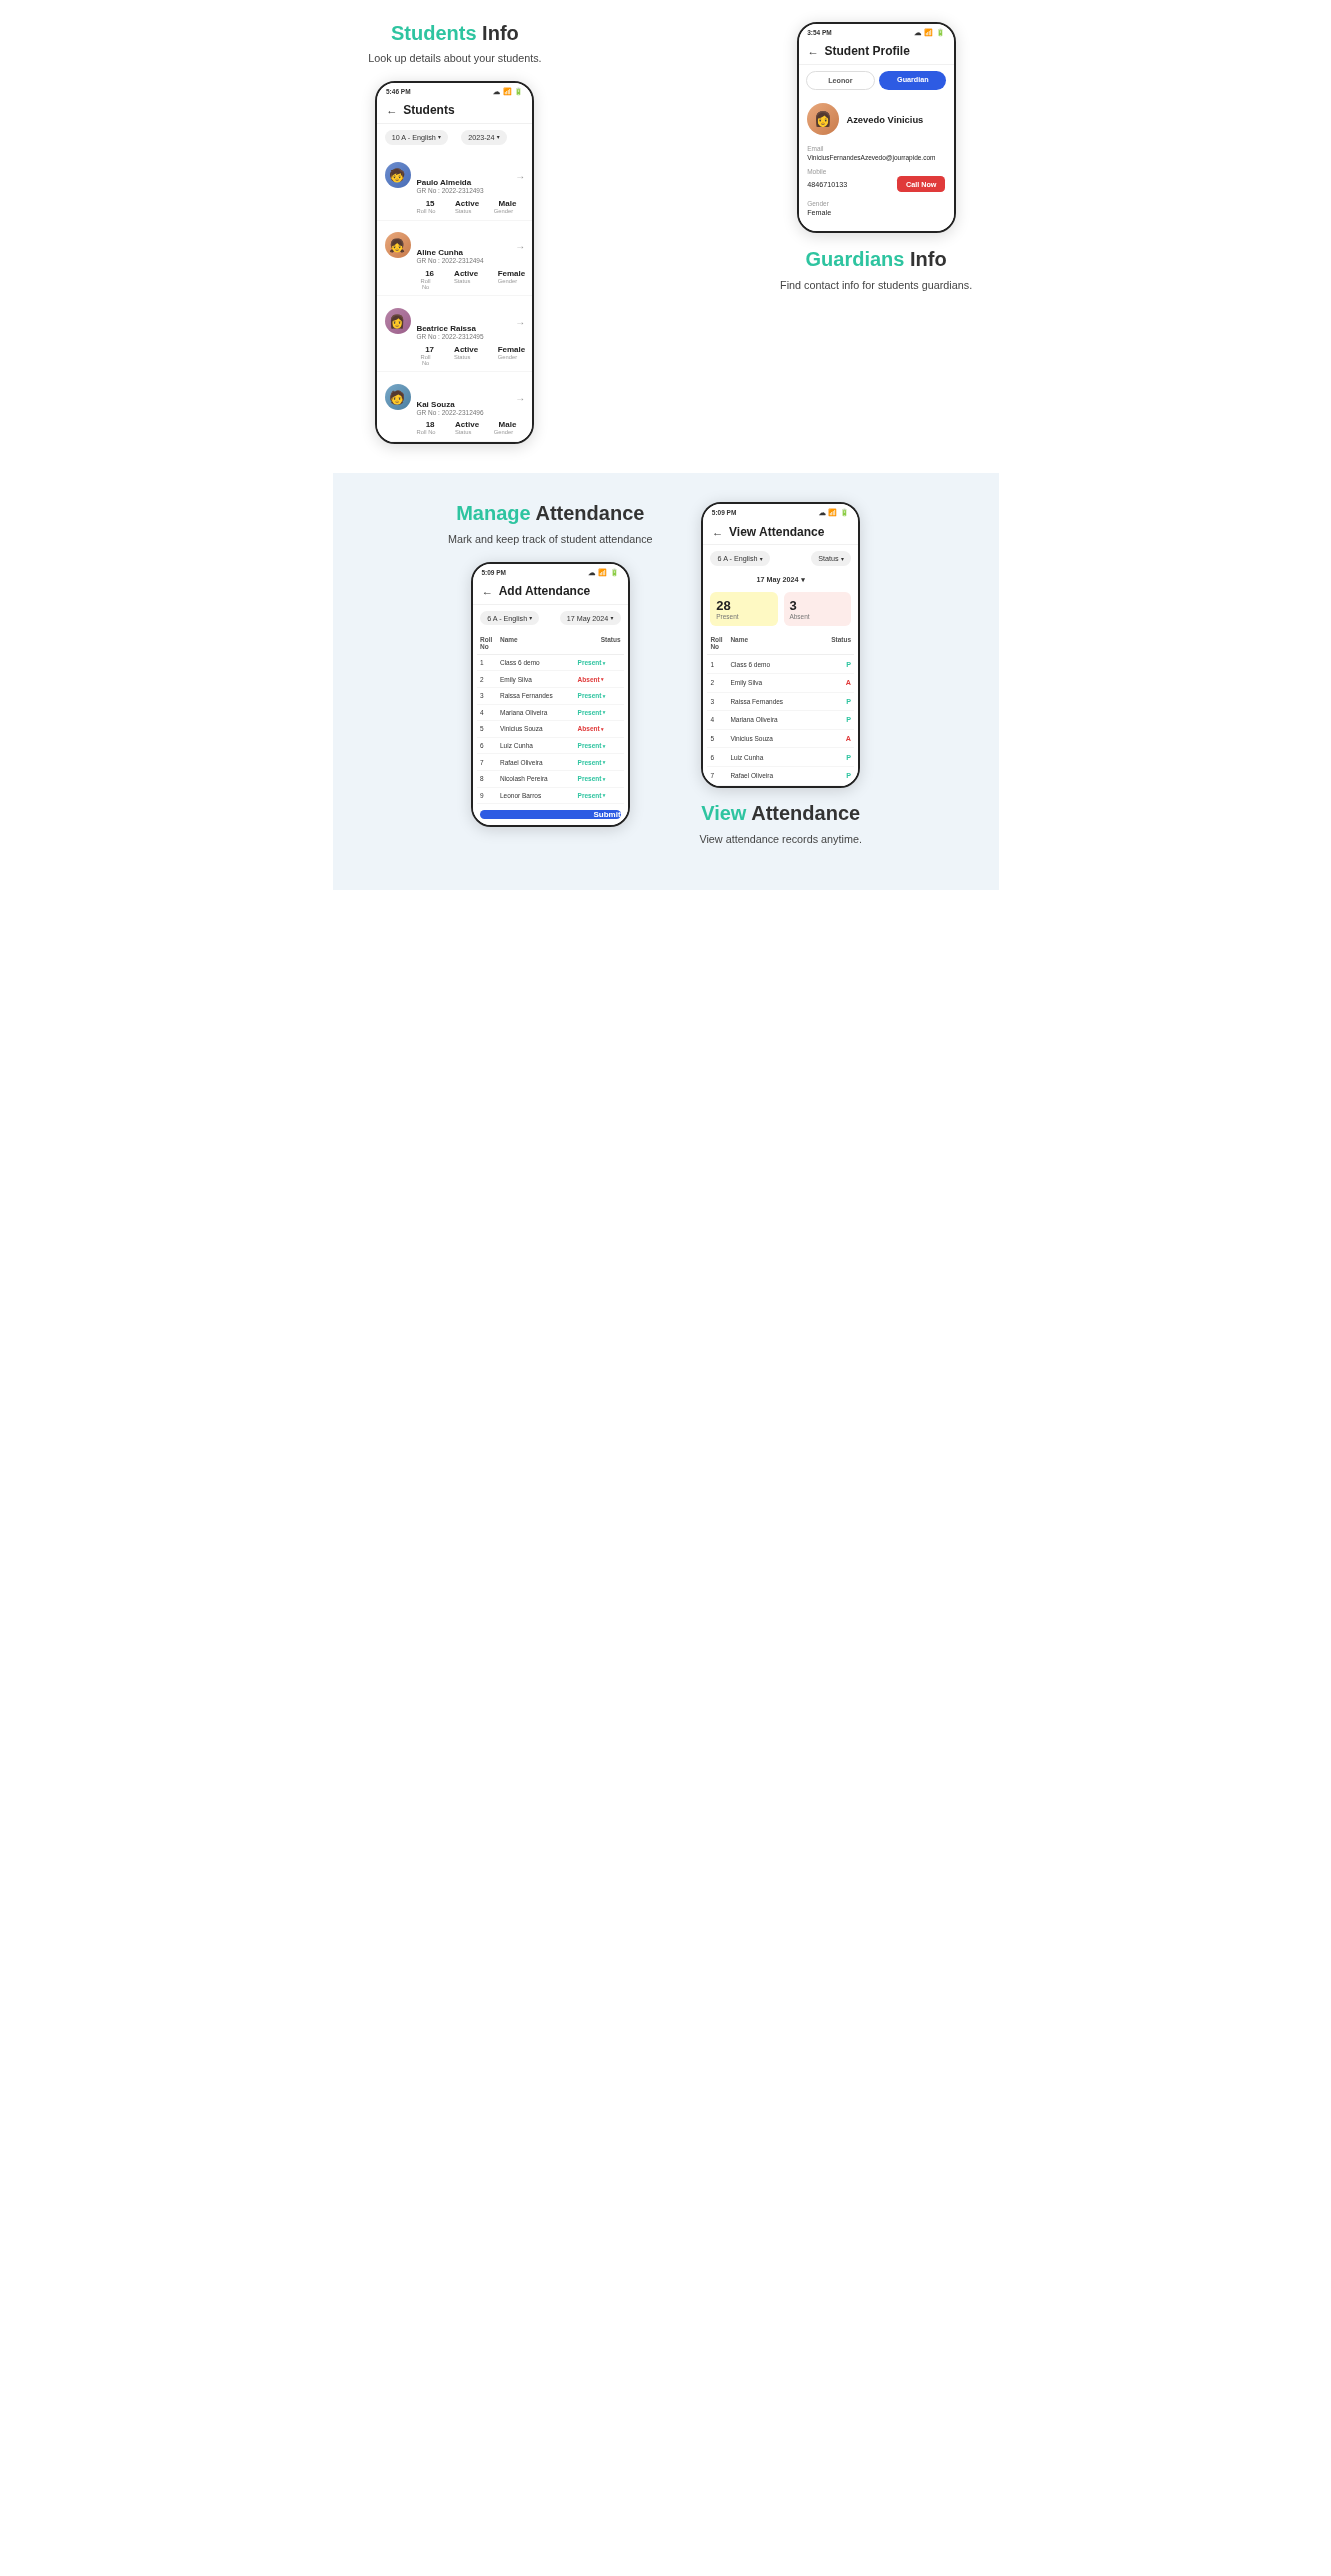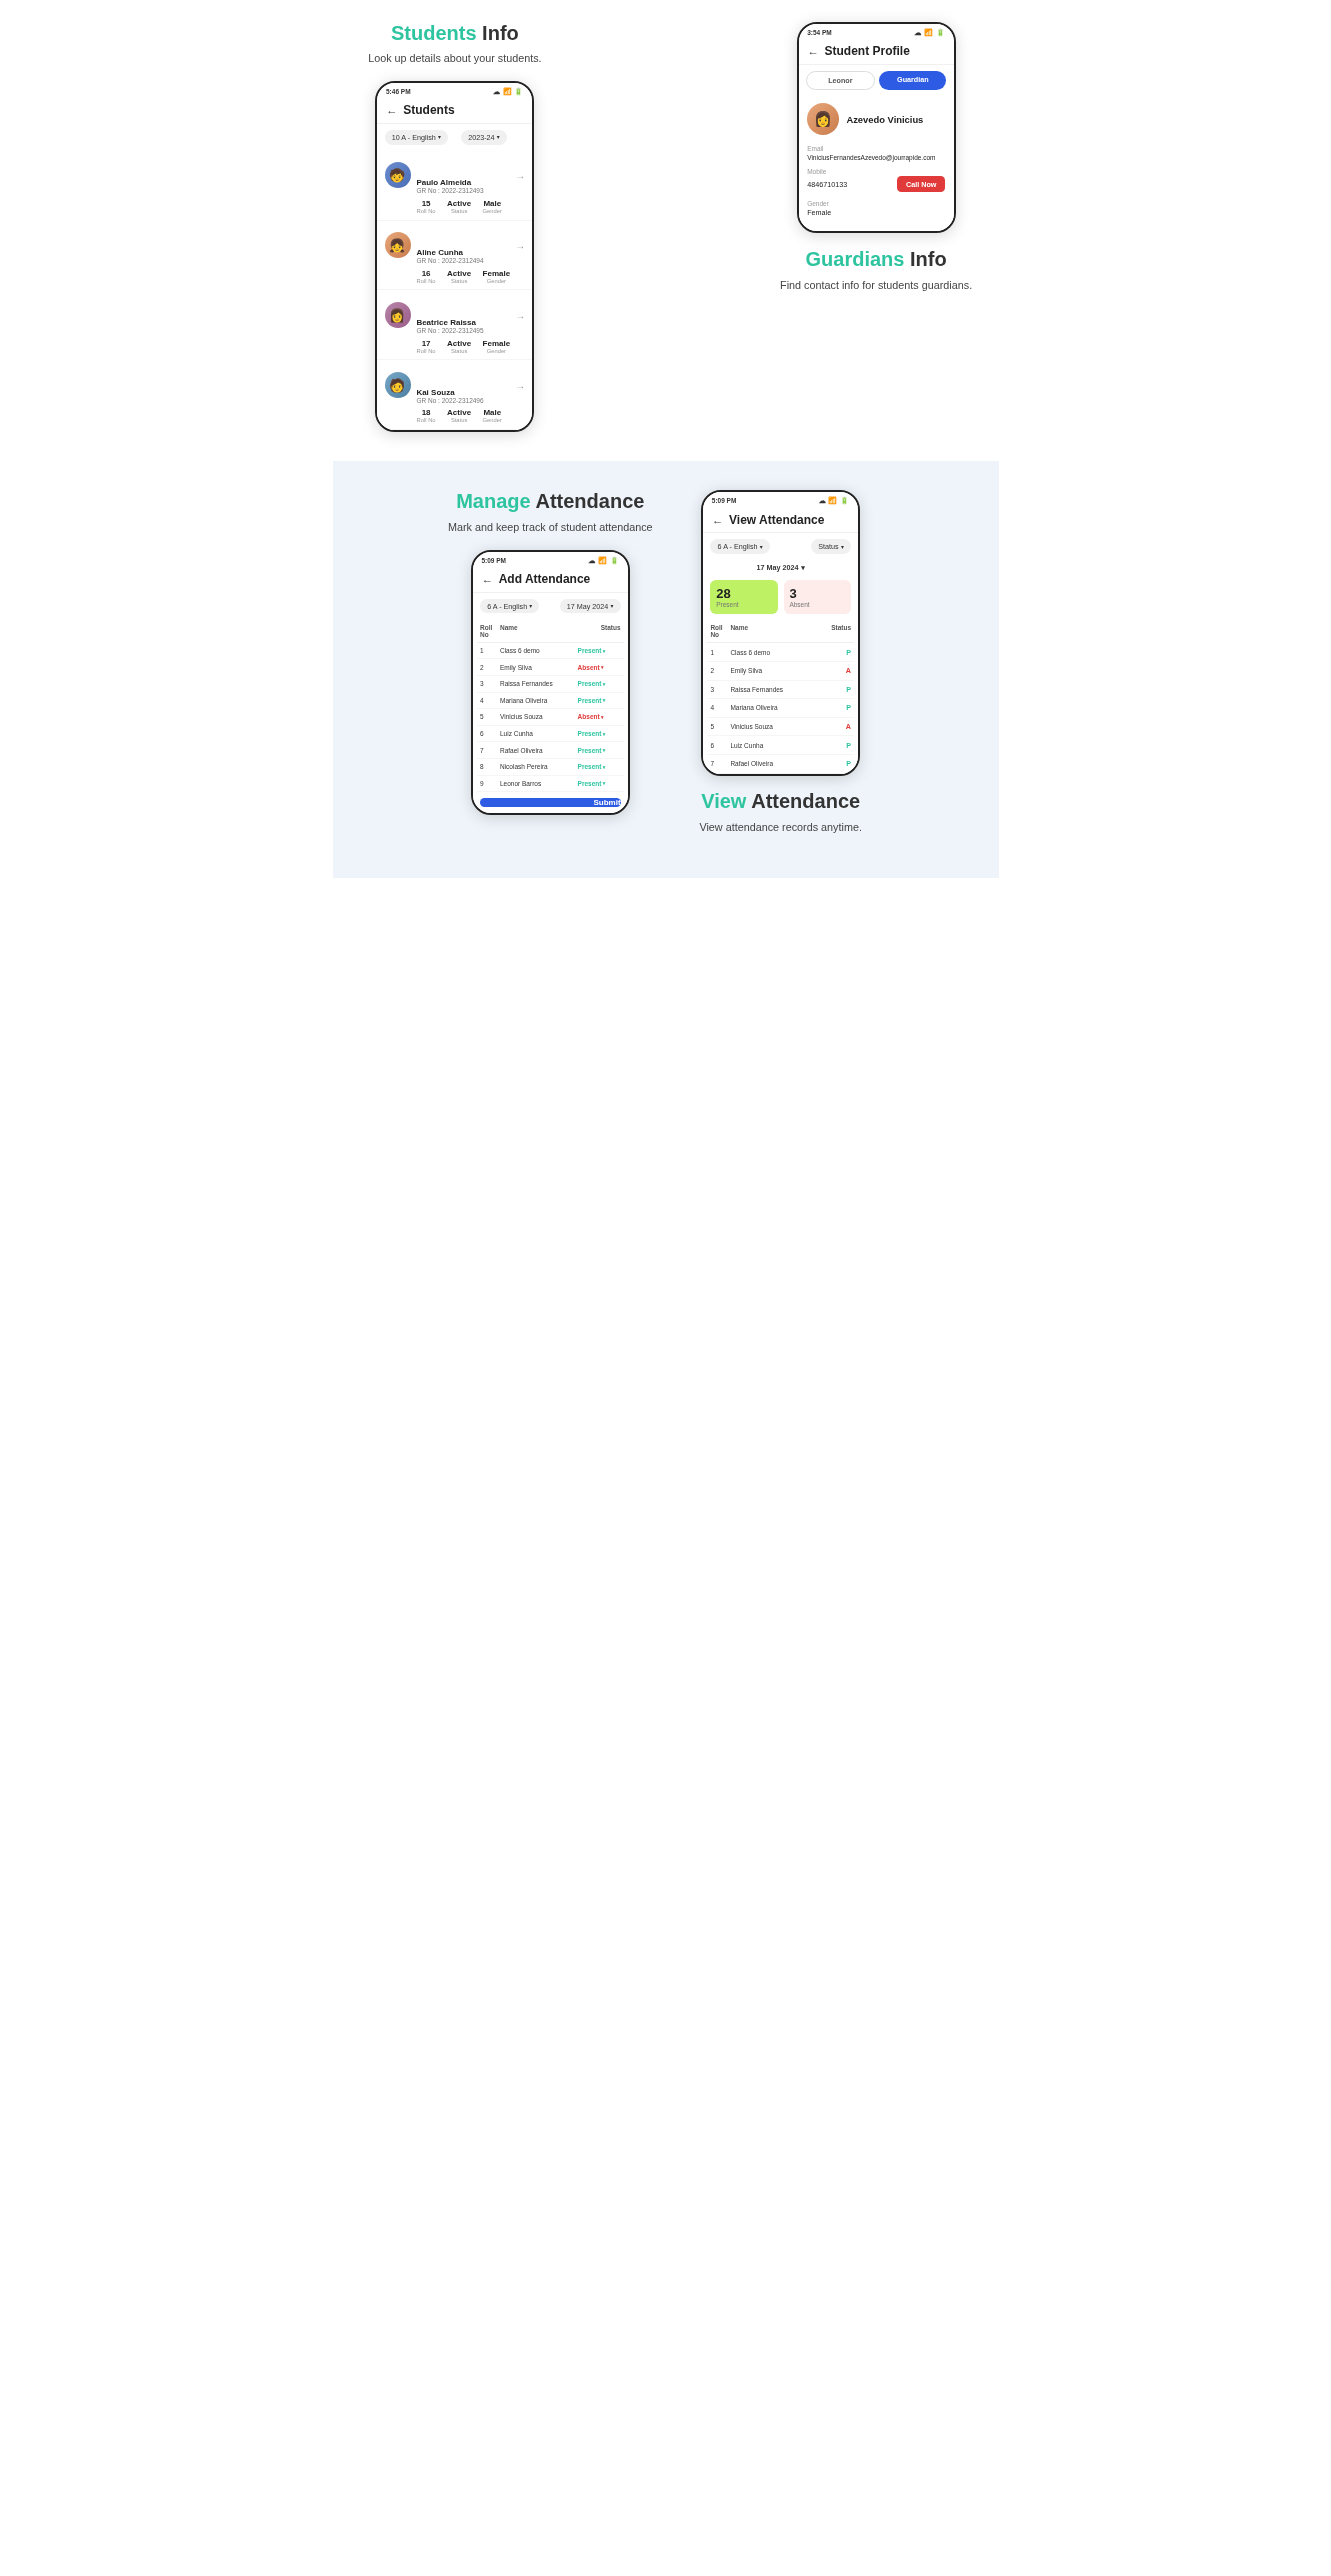--- a/index.html
+++ b/index.html
@@ -178,20 +178,21 @@
     }
 
     .stat-item {
       text-align: center;
     }
 
     .stat-value {
       font-size: 8px;
       font-weight: 700;
       color: #222;
+      margin-left: 8px;
     }
 
     .stat-label {
       font-size: 5.8px;
       color: #999;
     }
 
     
     .profile-tabs {
       display: flex;
@@ -365,21 +366,21 @@
       padding: 5.8px 7.2px;
     }
 
     .stat-box {
       flex: 1;
       border-radius: 5.8px;
       padding: 5.8px;
     }
 
     .stat-box.present-box {
-      background: #bef264;
+      background: #fef9c3;
     }
 
     .stat-box.absent-box {
       background: #fdecea;
     }
 
     .stat-box-num {
       font-size: 13px;
       font-weight: 700;
       color: #222;

